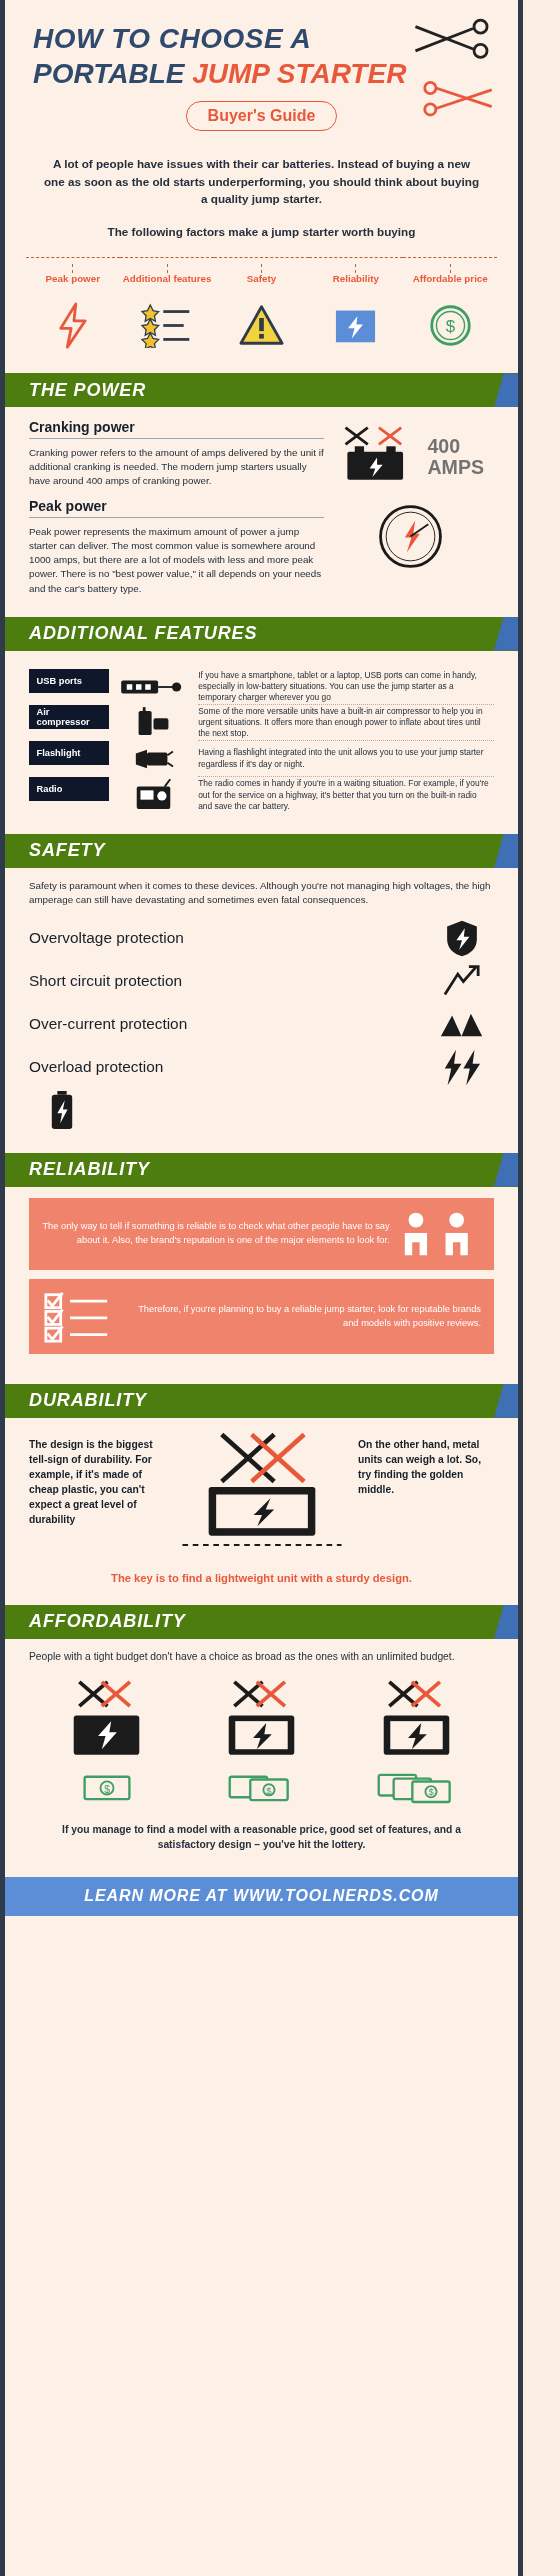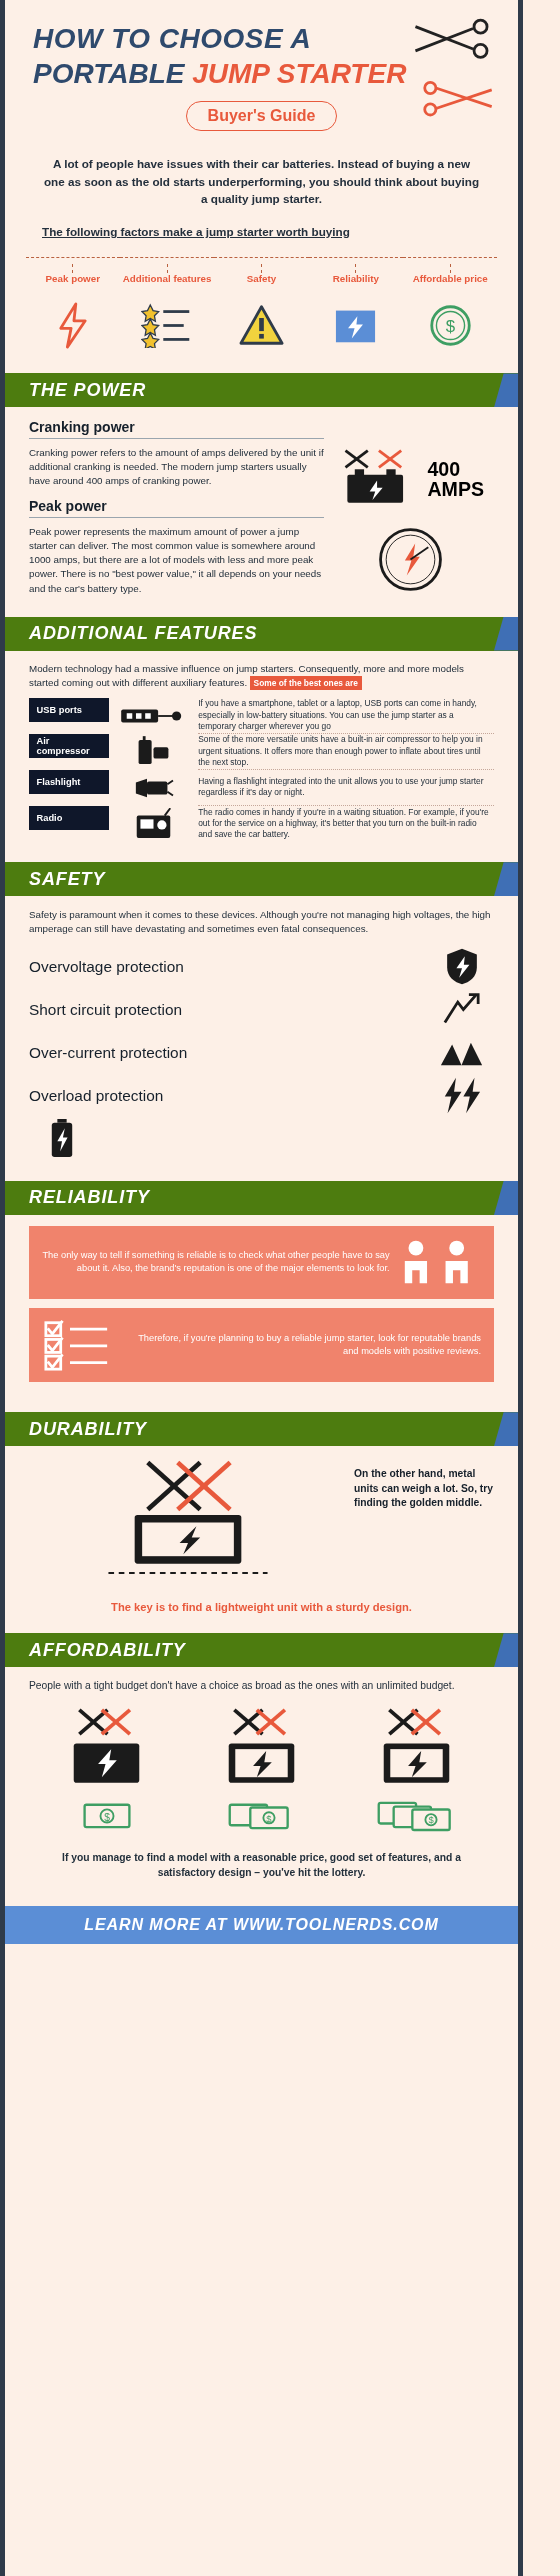--- a/index.html
+++ b/index.html
@@ -53,27 +53,26 @@
   }
   .intro {
     text-align: center;
     font-size: 11.7px;
     line-height: 1.5;
     color: #24303d;
     padding: 15px 37px 0 37px;
     font-weight: bold;
   }
   .subintro {
-    text-align: left;
+    text-align: center;
     font-size: 11.7px;
     line-height: 1.5;
     color: #24303d;
     padding: 15px 37px 0 37px;
     font-weight: bold;
-    text-decoration: underline;
   }
   
   .deco-top {
     position: absolute;
     right: 17px;
     top: 17px;
     width: 93px;
     height: 103px;
   }
   
@@ -138,31 +137,31 @@
     color: #16202b;
     border-bottom: 0.9px solid #9aa5ae;
     padding-bottom: 3.7px;
     margin-bottom: 6.5px;
   }
   .para {
     font-size: 9.8px;
     line-height: 1.45;
     color: #23303c;
   }
-  .power-grid { display: flex; gap: 2px; align-items: flex-end; }
+  .power-grid { display: flex; gap: 2px; }
   .power-left { flex: 1; }
   .power-right {
     width: 168px;
     display: flex;
     flex-direction: column;
     align-items: center;
     padding-top: 5.6px;
   }
   .amps {
-    color: #000000;
+    color: #737373;
     font-size: 19.6px;
     font-weight: bold;
     line-height: 1.05;
     text-align: left;
   }
   
   .af-intro { font-size: 9.8px; line-height: 1.45; color: #23303c; }
   .af-tag {
     background: #e8593c;
     color: #fff;
@@ -420,24 +419,20 @@
           <circle cx="39" cy="39" r="26" fill="none" stroke="#1b1b1b" stroke-width="1"></circle>
           <path d="M44 22 L33 40 L40 40 L35 56 L49 36 L42 36 Z" fill="#e8593c"></path>
           <line x1="39" y1="39" x2="58" y2="26" stroke="#1b1b1b" stroke-width="2"></line>
         </svg>
       </div>
     </div>
   </div>
 
   <div class="banner">ADDITIONAL FEATURES</div>
   <div class="section-body">
-    <div class="af-intro">
-      <span>Modern technology had a massive influence on jump starters. Consequently, more and more models started coming out with different auxiliary features.</span>
-      <span class="af-tag">Some of the best ones are</span>
-    </div>
 
     <div class="af-table">
       <div class="af-names">
         <div class="af-name">USB ports</div>
         <div class="af-name">Air compressor</div>
         <div class="af-name">Flashlight</div>
         <div class="af-name">Radio</div>
       </div>
 
       <div class="af-icons">
@@ -563,20 +558,21 @@
           <line x1="30" y1="47" x2="70" y2="47"></line>
         </g>
       </svg>
       <div class="rtext">Therefore, if you're planning to buy a reliable jump starter, look for reputable brands and models with positive reviews.</div>
     </div>
   </div>
 
   <div class="banner">DURABILITY</div>
   <div class="section-body">
     <div class="dur-grid">
+      <div class="dur-col">The design is the biggest tell-sign of durability. For example, if it's made of cheap plastic, you can't expect a great level of durability</div>
       <div class="dur-mid">
         <svg width="178" height="131" viewBox="0 0 190 140">
           <path d="M52 6 L108 56" stroke="#1b1b1b" stroke-width="5" fill="none"></path>
           <path d="M52 56 L108 6" stroke="#1b1b1b" stroke-width="5" fill="none"></path>
           <path d="M84 6 L140 56" stroke="#e8593c" stroke-width="5" fill="none"></path>
           <path d="M84 56 L140 6" stroke="#e8593c" stroke-width="5" fill="none"></path>
           <rect x="38" y="62" width="114" height="52" rx="3" fill="#1b1b1b"></rect>
           <rect x="46" y="70" width="98" height="36" fill="#fdf0e7"></rect>
           <path d="M104 74 L86 92 L95 92 L90 104 L108 86 L99 86 Z" fill="#1b1b1b"></path>
           <line x1="10" y1="124" x2="180" y2="124" stroke="#1b1b1b" stroke-width="2" stroke-dasharray="6 5"></line>

